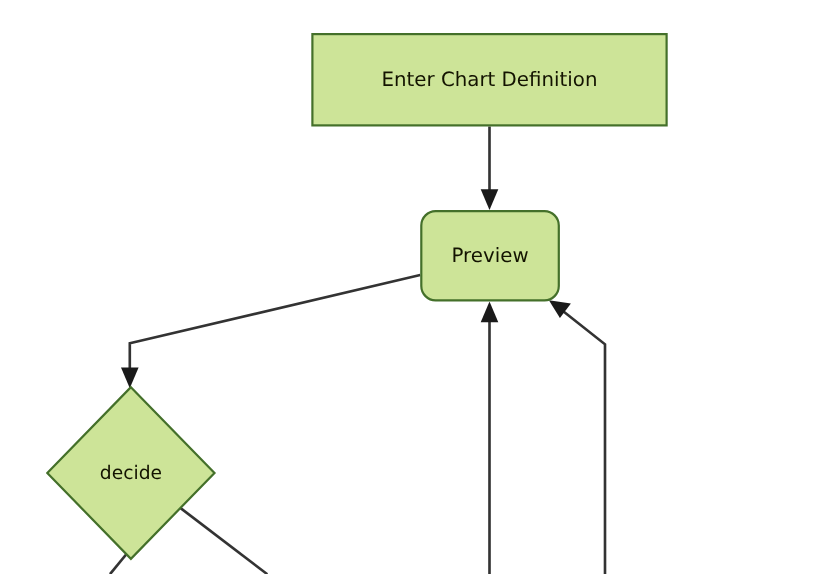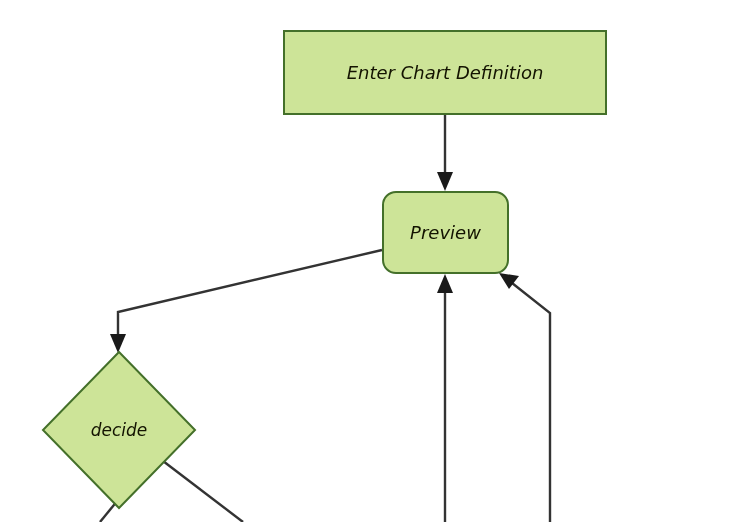--- a/index.html
+++ b/index.html
@@ -11,21 +11,20 @@
     width: 740px;
     height: 522px;
     overflow: hidden;
     font-family: "DejaVu Sans", "Liberation Sans", sans-serif;
   }
   #flowchart-root {
     position: relative;
     width: 740px;
     height: 522px;
     background: #ffffff;
-    font-style: italic;
   }
   svg#flow-svg {
     position: absolute;
     left: 0;
     top: 0;
     width: 740px;
     height: 522px;
     display: block;
   }
   .node-shape {

